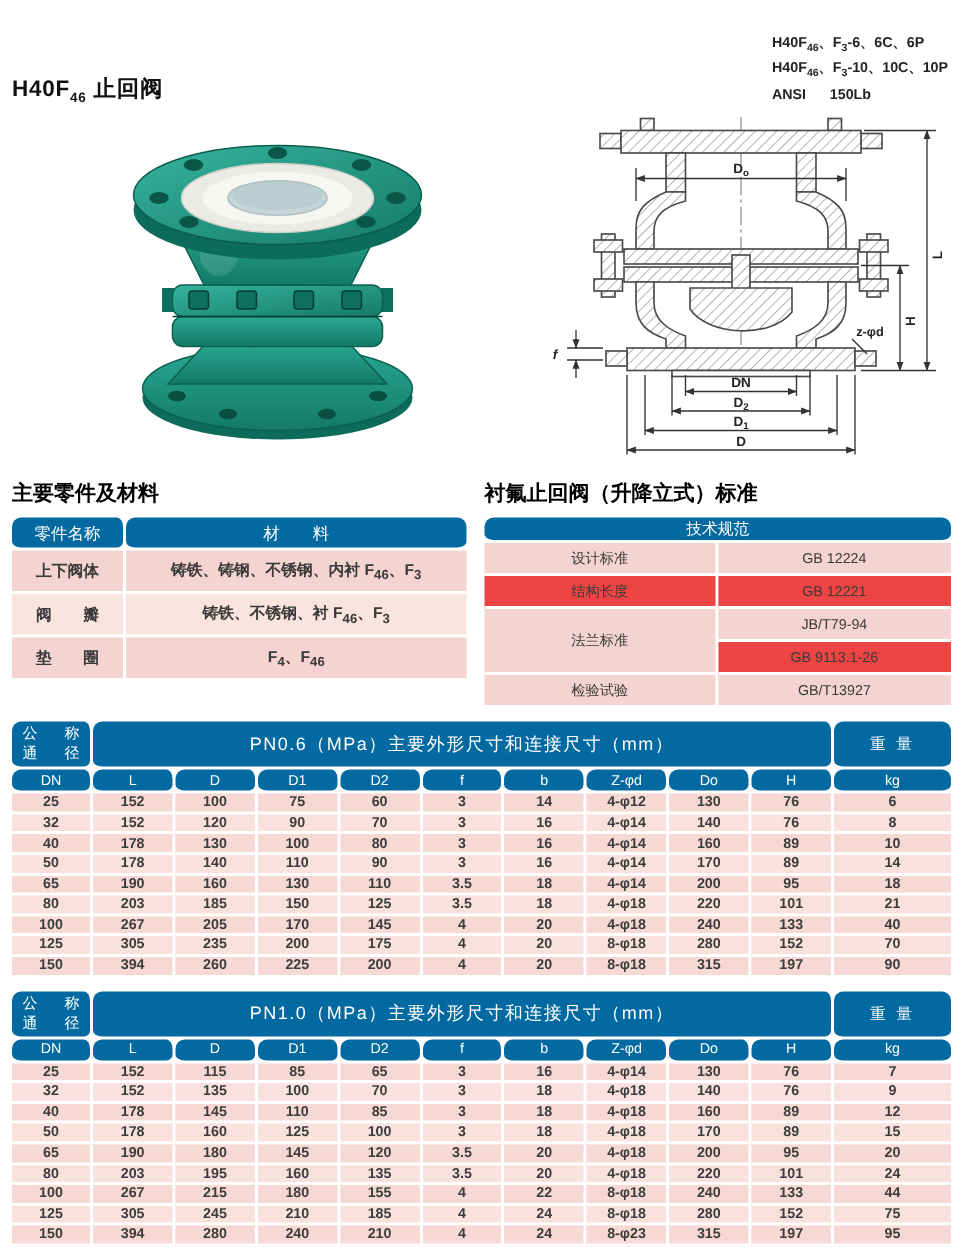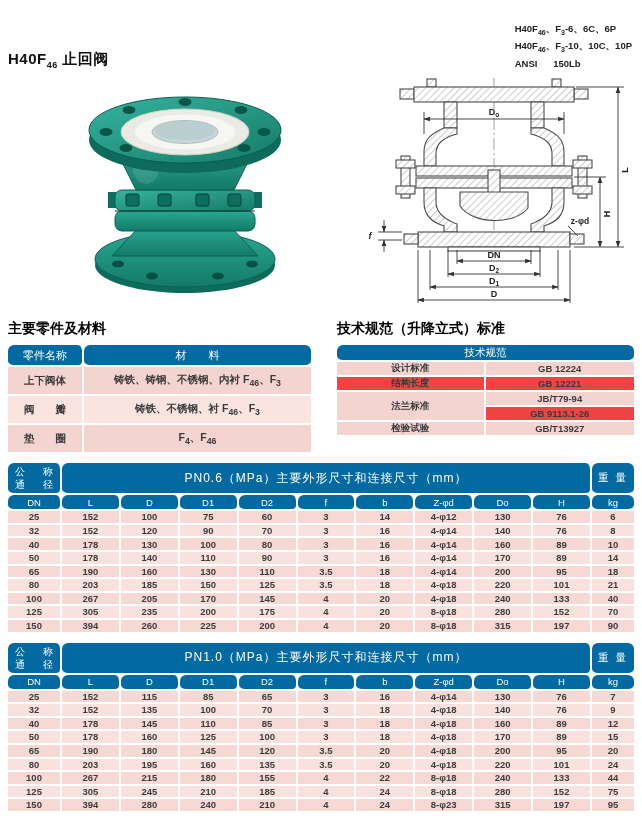--- a/index.html
+++ b/index.html
@@ -18,21 +18,21 @@
   .model-codes { font-size: 9.5px; font-weight: bold; color:#222; text-align:left; }
   .model-line { line-height: 13.5px; white-space: pre; }
   .model-line sub { font-size: 7px; }
 
   
   .figures { position: relative; height: 234px; margin-top: 4px; }
   .photo-svg   { position:absolute; left:66px;  top:6px; }
   .drawing-svg { position:absolute; left:354px; top:0; }
 
   
-  .cols { display:flex; gap: 26px; padding: 0 8px; margin-top: 12px; align-items: flex-start; }
+  .cols { display:flex; gap: 12px; padding: 0 8px; margin-top: 12px; align-items: flex-start; }
   .col-left  { width: 303px; }
   .col-right { flex: 1; }
   .sec-title { font-size: 14px; font-weight: bold; margin-bottom: 7px; color:#000; }
 
   
   table { border-collapse: separate; border-spacing: 0; width: 100%; table-layout: fixed; }
   th, td {
     border-right: 2.5px solid #fff; border-bottom: 2.5px solid #fff;
     text-align: center; vertical-align: middle; overflow: hidden;
   }
@@ -40,30 +40,30 @@
   .red { background:#0369a1; color:#fff; font-weight: normal; border-radius: 6px; }
 
   
   .mat th { height: 22px; font-size: 11px; }
   .mat td { height: 29px; font-size: 10.5px; font-weight: bold; color:#3a3a3a; background:#f4d4d0; }
   .mat tr.alt td { background:#f9e4e0; }
   .mat .name { width: 76px; }
 
   
   .std th { height: 17px; font-size: 10.5px; }
-  .std td { height: 15px; font-size: 9.5px; font-weight: bold; color:#3a3a3a; background:#f4d4d0; }
+  .std td { height: 22px; font-size: 9.5px; font-weight: normal; color:#3a3a3a; background:#f4d4d0; }
   .std tr.alt td { background:#ef4444; }
   .std td.name { width: 78px; }
 
   
   .dim-wrap { margin: 9px 8px 0 8px; }
   .dim th.corner { width: 54px; height: 30px; font-size: 10px; padding: 2px 7px; }
   .dim .cl { display:flex; justify-content:space-between; line-height: 13px; }
   .dim th.title { font-size: 12px; letter-spacing: 1px; }
-  .dim th.weight { width: 42px; font-size: 10.5px; letter-spacing: 2px; }
+  .dim th.weight { width: 78px; font-size: 10.5px; letter-spacing: 2px; }
   .dim tr.sub th { height: 16px; font-size: 9.5px; }
   .dim td { height: 13.6px; font-size: 9.5px; font-weight: bold; color:#3c3c3c; background:#f6d8d4; line-height: 1; }
   .dim tr.alt td { background:#f9e2de; }
 
   svg text { font-family: "Liberation Sans", "DejaVu Sans", sans-serif; }
 </style>
 </head>
 <body>
 
 <div class="page">
@@ -235,21 +235,21 @@
             </tr>
             <tr>
               <td class="name">垫　　圈</td>
               <td class="val"><span>F</span><sub>4</sub><span>、F</span><sub>46</sub></td>
             </tr>
           </tbody>
       </table>
     </div>
 
     <div class="col-right">
-      <div class="sec-title">技术规范（升降立式）标准</div>
+      <div class="sec-title">衬氟止回阀（升降立式）标准</div>
       <table class="std" id="std">
         <thead>
           <tr>
             <th class="red" colspan="2">技术规范</th>
           </tr>
         </thead>
         <tbody>
             <tr>
               <td class="name">设计标准</td>
               <td class="val">GB 12224</td>

